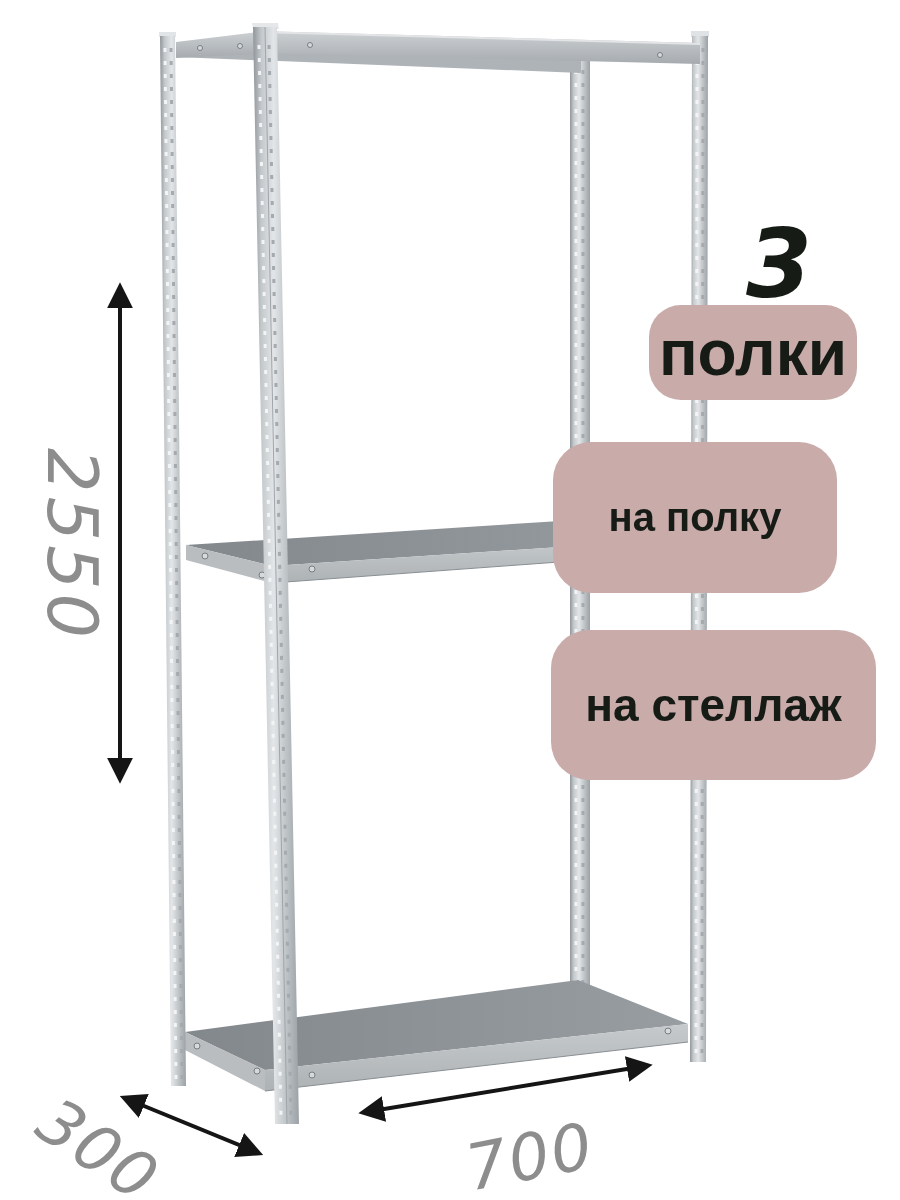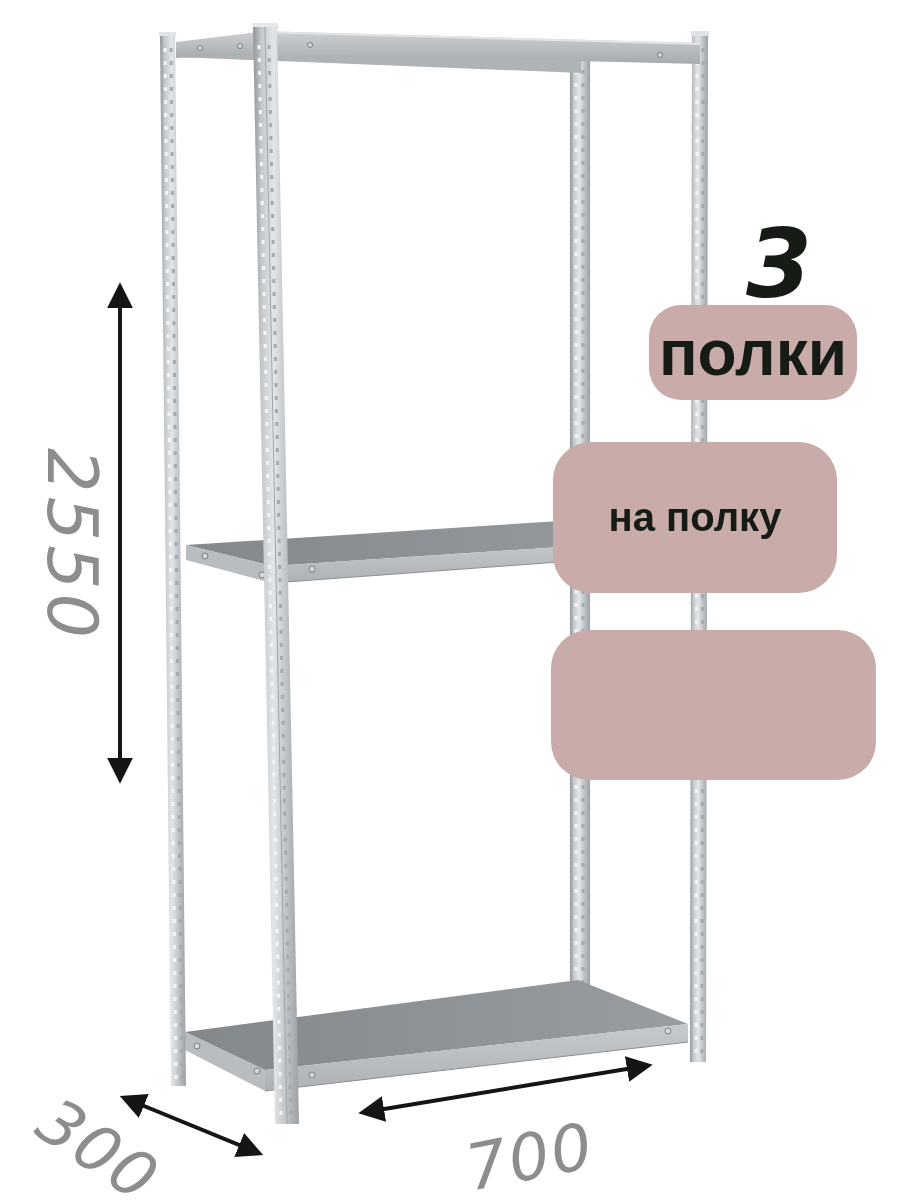--- a/index.html
+++ b/index.html
@@ -166,15 +166,16 @@
 
   <div class="badge badge-count">
     <span>полки</span>
   </div>
 
   <div class="badge badge-shelf-load">
     <span>на полку</span>
   </div>
 
   <div class="badge badge-rack-load">
+    <span>на стеллаж</span>
   </div>
 
 </div>
 
 </body></html>

